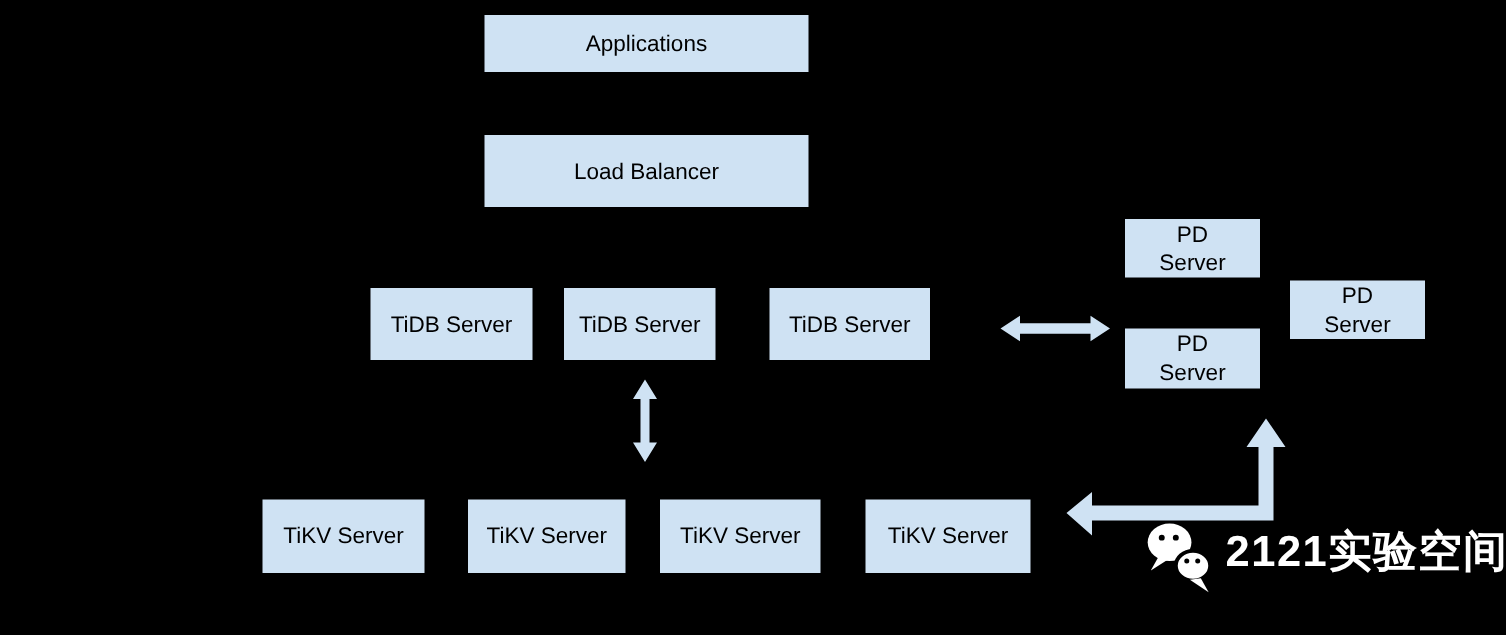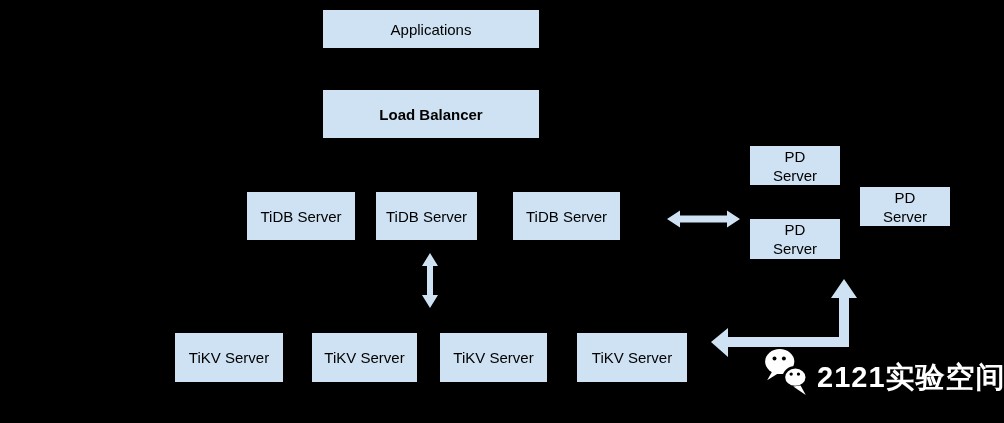--- a/index.html
+++ b/index.html
@@ -26,21 +26,21 @@
     text-align: right;
     font-size: 15px;
     line-height: 19px;
     box-sizing: border-box;
   }
   .node span { display: block; }
 
   
   .n-apps { left: 323px; top: 10px;  width: 216px; height: 38px; }
   
-  .n-lb   { left: 323px; top: 90px;  width: 216px; height: 48px; font-weight: bold; }
+  .n-lb   { left: 323px; top: 90px;  width: 216px; height: 48px; }
   
   .n-tidb1 { left: 247px; top: 192px; width: 108px; height: 48px; }
   .n-tidb2 { left: 376px; top: 192px; width: 101px; height: 48px; }
   .n-tidb3 { left: 513px; top: 192px; width: 107px; height: 48px; }
   
   .n-pd1 { left: 750px; top: 146px; width: 90px; height: 39px; }
   .n-pd2 { left: 860px; top: 187px; width: 90px; height: 39px; }
   .n-pd3 { left: 750px; top: 219px; width: 90px; height: 40px; }
   
   .n-tikv1 { left: 175px; top: 333px; width: 108px; height: 49px; }
@@ -54,21 +54,21 @@
     width: 1004px;
     height: 423px;
     pointer-events: none;
   }
 
   .watermark {
     position: absolute;
     left: 764px;
     top: 348px;
     display: flex;
-    align-items: flex-end;
+    align-items: flex-start;
     gap: 7px;
     color: #ffffff;
   }
   .watermark-text {
     font-size: 29px;
     font-weight: 600;
     letter-spacing: 1px;
     white-space: nowrap;
   }
 </style>

